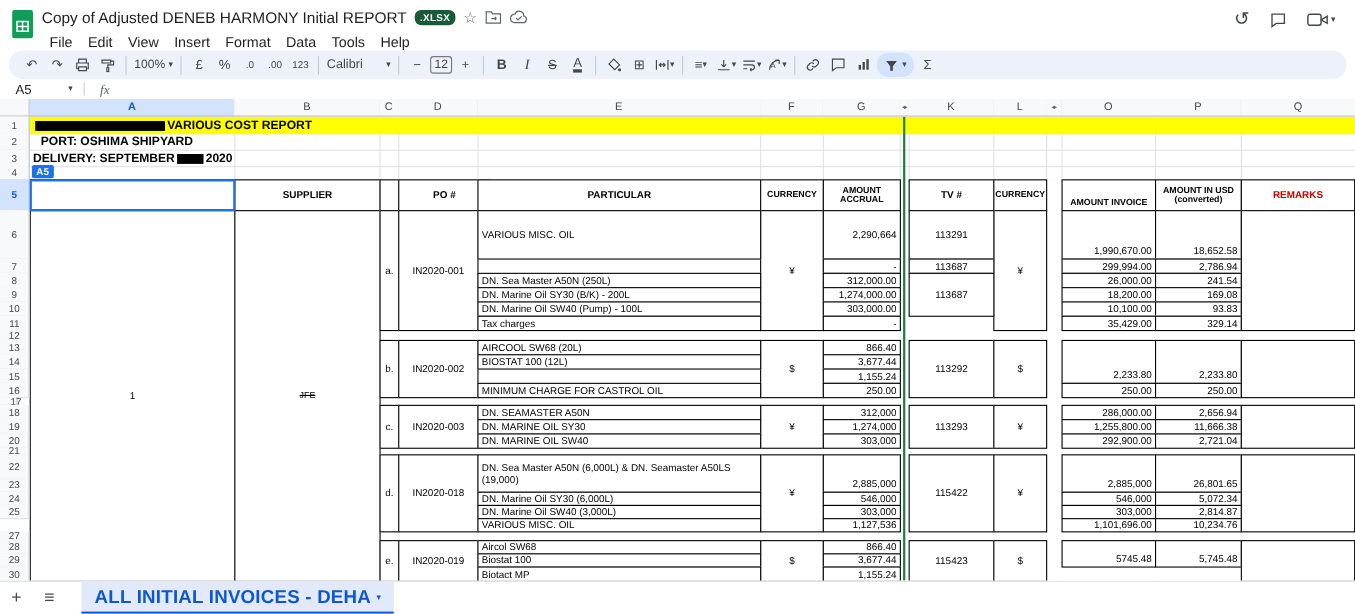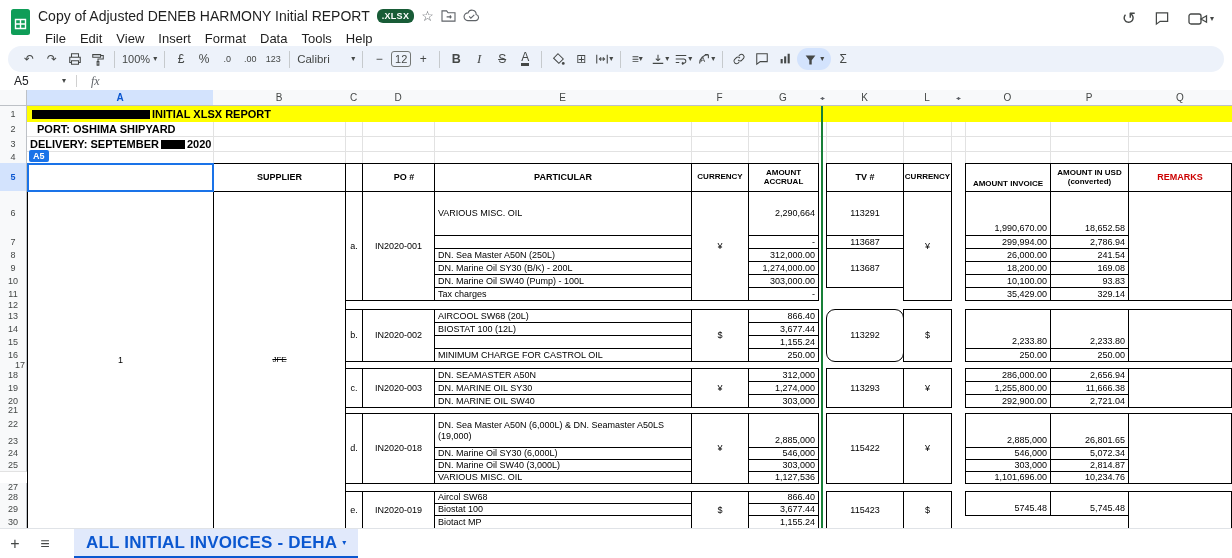--- a/index.html
+++ b/index.html
@@ -301,21 +301,21 @@
       <div class="gl" style="left: 27px; top: 357px; width: 1205px; height: 1px;"></div>
       <div class="gl" style="left: 27px; top: 369px; width: 1205px; height: 1px;"></div>
       <div class="gl" style="left: 27px; top: 381px; width: 1205px; height: 1px;"></div>
       <div class="gl" style="left: 27px; top: 393px; width: 1205px; height: 1px;"></div>
       <div class="gl" style="left: 27px; top: 401px; width: 1205px; height: 1px;"></div>
       <div class="gl" style="left: 27px; top: 413px; width: 1205px; height: 1px;"></div>
       <div class="gl" style="left: 27px; top: 425px; width: 1205px; height: 1px;"></div>
       <div class="bdrop" style="left: 27px; top: 73px; width: 1205px; height: 365px;"></div>
       <div class="cell yellow bold fs11" style="left: 27px; top: 16px; width: 1205px; height: 16px;">
         <span class="redact" style="width: 118px;"></span>
-        <span> INITIAL XLSX REPORT</span>
+        <span> VARIOUS COST REPORT</span>
       </div>
       <div class="cell bold fs11 ind" style="left: 27px; top: 31px; width: 187px; height: 16px;">PORT: OSHIMA SHIPYARD</div>
       <div class="cell bold fs11" style="left: 27px; top: 46px; width: 187px; height: 16px;">
         <span>DELIVERY: SEPTEMBER</span>
         <span class="redact" style="width: 24px;"></span>
         <span>2020</span>
       </div>
       <div class="cell b" style="left: 27px; top: 73px; width: 187px; height: 29px;"></div>
       <div class="cell b bold c" style="left: 213px; top: 73px; width: 133px; height: 29px;">SUPPLIER</div>
       <div class="cell b" style="left: 345px; top: 73px; width: 18px; height: 29px;"></div>
@@ -357,21 +357,21 @@
       <div class="cell b r" style="left: 965px; top: 184px; width: 86px; height: 14px;">10,100.00</div>
       <div class="cell b r" style="left: 1050px; top: 184px; width: 79px; height: 14px;">93.83</div>
       <div class="cell b" style="left: 434px; top: 197px; width: 258px; height: 14px;">Tax charges</div>
       <div class="cell b r" style="left: 748px; top: 197px; width: 71px; height: 14px;">-</div>
       <div class="cell b r" style="left: 965px; top: 197px; width: 86px; height: 14px;">35,429.00</div>
       <div class="cell b r" style="left: 1050px; top: 197px; width: 79px; height: 14px;">329.14</div>
       <div class="cell b" style="left: 1128px; top: 101px; width: 104px; height: 110px;"></div>
       <div class="cell b c" style="left: 345px; top: 219px; width: 18px; height: 53px;">b.</div>
       <div class="cell b c" style="left: 362px; top: 219px; width: 73px; height: 53px;">IN2020-002</div>
       <div class="cell b c" style="left: 691px; top: 219px; width: 58px; height: 53px;">$</div>
-      <div class="cell b c" style="left: 826px; top: 219px; width: 78px; height: 53px; border-radius: 9px;">113292</div>
+      <div class="cell b c" style="left: 826px; top: 219px; width: 78px; height: 53px;">113292</div>
       <div class="cell b c" style="left: 903px; top: 219px; width: 49px; height: 53px;">$</div>
       <div class="cell b" style="left: 434px; top: 219px; width: 258px; height: 14px;">AIRCOOL SW68 (20L)</div>
       <div class="cell b r" style="left: 748px; top: 219px; width: 71px; height: 14px;">866.40</div>
       <div class="cell b" style="left: 434px; top: 232px; width: 258px; height: 14px;">BIOSTAT 100 (12L)</div>
       <div class="cell b r" style="left: 748px; top: 232px; width: 71px; height: 14px;">3,677.44</div>
       <div class="cell b r" style="left: 748px; top: 245px; width: 71px; height: 14px;">1,155.24</div>
       <div class="cell b r bt" style="left: 965px; top: 219px; width: 86px; height: 40px;">2,233.80</div>
       <div class="cell b r bt" style="left: 1050px; top: 219px; width: 79px; height: 40px;">2,233.80</div>
       <div class="cell b" style="left: 434px; top: 258px; width: 258px; height: 14px;">MINIMUM CHARGE FOR CASTROL OIL</div>
       <div class="cell b r" style="left: 748px; top: 258px; width: 71px; height: 14px;">250.00</div>
@@ -459,21 +459,21 @@
       <div class="rowhdr" style="left: 0px; top: 145px; width: 27px; height: 14px;">7</div>
       <div class="rowhdr" style="left: 0px; top: 158px; width: 27px; height: 14px;">8</div>
       <div class="rowhdr" style="left: 0px; top: 171px; width: 27px; height: 14px;">9</div>
       <div class="rowhdr" style="left: 0px; top: 184px; width: 27px; height: 14px;">10</div>
       <div class="rowhdr" style="left: 0px; top: 197px; width: 27px; height: 14px;">11</div>
       <div class="rowhdr" style="left: 0px; top: 210px; width: 27px; height: 10px;">12</div>
       <div class="rowhdr" style="left: 0px; top: 219px; width: 27px; height: 14px;">13</div>
       <div class="rowhdr" style="left: 0px; top: 232px; width: 27px; height: 14px;">14</div>
       <div class="rowhdr" style="left: 0px; top: 245px; width: 27px; height: 14px;">15</div>
       <div class="rowhdr" style="left: 0px; top: 258px; width: 27px; height: 14px;">16</div>
-      <div class="rowhdr" style="left: 0px; top: 271px; width: 27px; height: 8px; padding-left: 14px;">17</div>
+      <div class="rowhdr" style="left: 0px; top: 271px; width: 16px; height: 8px; padding-left: 14px;">17</div>
       <div class="rowhdr" style="left: 0px; top: 278px; width: 27px; height: 14px;">18</div>
       <div class="rowhdr" style="left: 0px; top: 291px; width: 27px; height: 14px;">19</div>
       <div class="rowhdr" style="left: 0px; top: 304px; width: 27px; height: 14px;">20</div>
       <div class="rowhdr" style="left: 0px; top: 317px; width: 27px; height: 7px;">21</div>
       <div class="rowhdr" style="left: 0px; top: 323px; width: 27px; height: 23px;">22</div>
       <div class="rowhdr" style="left: 0px; top: 345px; width: 27px; height: 13px;">23</div>
       <div class="rowhdr" style="left: 0px; top: 357px; width: 27px; height: 13px;">24</div>
       <div class="rowhdr" style="left: 0px; top: 369px; width: 27px; height: 13px;">25</div>
       <div class="rowhdr" style="left: 0px; top: 381px; width: 27px; height: 13px; margin-top: 46px;">26</div>
       <div class="rowhdr" style="left: 0px; top: 393px; width: 27px; height: 9px;">27</div>

